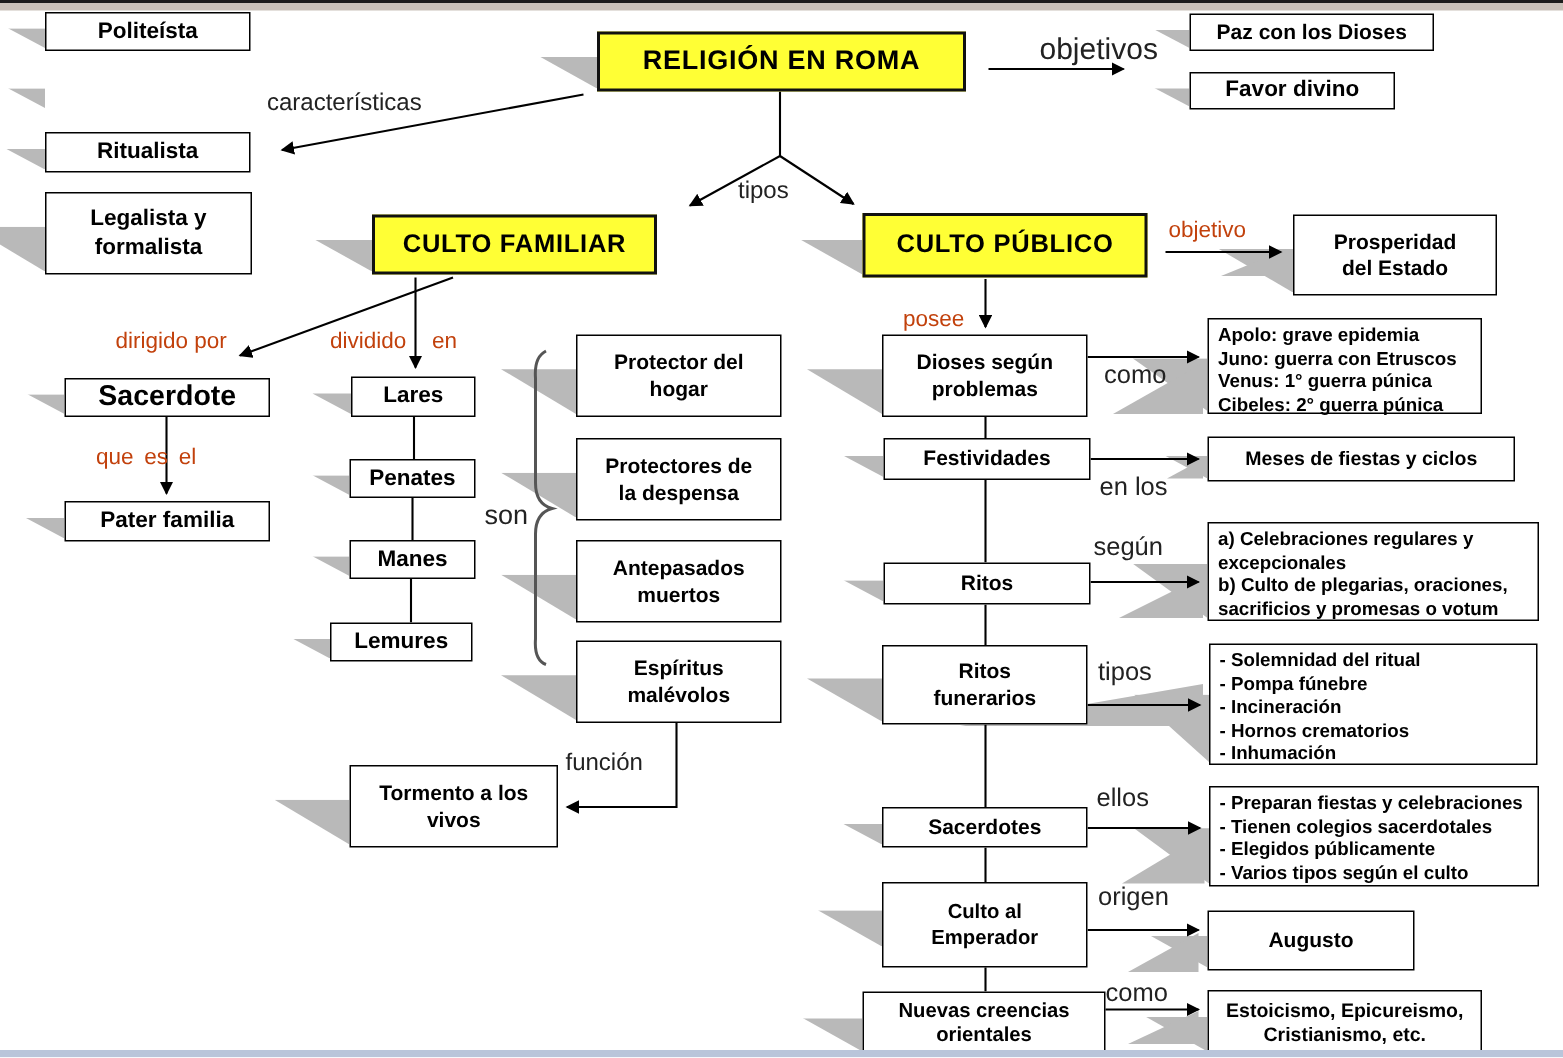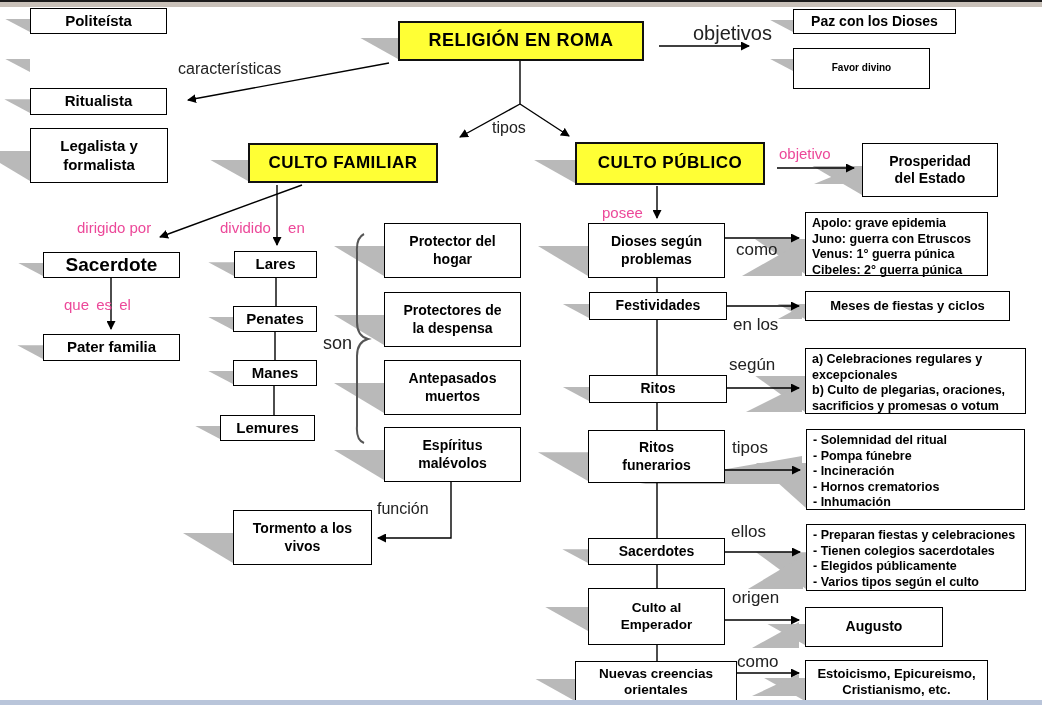--- a/index.html
+++ b/index.html
@@ -8,21 +8,21 @@
   .topbar{position:absolute;left:0;top:0;width:1042px;height:7px;background:#c9c1b9;
           border-top:2px solid #1c1c1c;box-sizing:border-box;z-index:6;}
   .bottombar{position:absolute;left:0;bottom:0;width:1042px;height:5px;background:#b9c5da;z-index:6;}
   .node{position:absolute;box-sizing:border-box;background:#fff;border:1px solid #000;
         display:flex;align-items:center;justify-content:center;text-align:center;
         font-weight:bold;color:#000;white-space:pre-line;line-height:1.22;z-index:3;}
   .yellow{background:#ffff35;border:2px solid #111;letter-spacing:.5px;}
   .list{align-items:flex-start;justify-content:flex-start;text-align:left;
         padding:3px 6px;line-height:1.24;}
   .label{position:absolute;color:#222;white-space:pre;z-index:4;font-weight:normal;}
-  .gray{color:#ec4899;}
+  .gray{color:#c2410c;}
   .shadow{position:absolute;background:#b9b9b9;z-index:1;
           clip-path:polygon(0 0,100% 0,100% 100%);}
   svg.wires{position:absolute;left:0;top:0;z-index:2;}
 </style>
 </head>
 <body>
 
 <div id="canvas">
 
   <div class="topbar"></div>
@@ -78,21 +78,21 @@
     <path d="M364,234 Q356,238 357,252 L357,322 Q357,336 368,339 Q357,342 357,356 L357,426 Q356,440 364,443" stroke="#555" stroke-width="2" fill="none"></path>
   </svg>
 
   <div class="node" style="left:30px;top:8px;width:137px;height:26px;font-size:15px">Politeísta</div>
   <div class="node" style="left:30px;top:88px;width:137px;height:27px;font-size:15px">Ritualista</div>
   <div class="node" style="left:30px;top:128px;width:138px;height:55px;font-size:15px">Legalista y
 formalista</div>
 
   <div class="node yellow" style="left:398px;top:21px;width:246px;height:40px;font-size:18px">RELIGIÓN EN ROMA</div>
   <div class="node" style="left:793px;top:9px;width:163px;height:25px;font-size:14px">Paz con los Dioses</div>
-  <div class="node" style="left:793px;top:48px;width:137px;height:41px;font-size:10px">Favor divino</div>
+  <div class="node" style="left:793px;top:48px;width:137px;height:25px;font-size:15px">Favor divino</div>
 
   <div class="node yellow" style="left:248px;top:143px;width:190px;height:40px;font-size:17px">CULTO FAMILIAR</div>
   <div class="node yellow" style="left:575px;top:142px;width:190px;height:43px;font-size:17px">CULTO PÚBLICO</div>
   <div class="node" style="left:862px;top:143px;width:136px;height:54px;font-size:14px">Prosperidad
 del Estado</div>
 
   <div class="node" style="left:43px;top:252px;width:137px;height:26px;font-size:19px">Sacerdote</div>
   <div class="node" style="left:43px;top:334px;width:137px;height:27px;font-size:15px">Pater familia</div>
   <div class="node" style="left:234px;top:251px;width:83px;height:27px;font-size:15px">Lares</div>
   <div class="node" style="left:233px;top:306px;width:84px;height:26px;font-size:15px">Penates</div>

